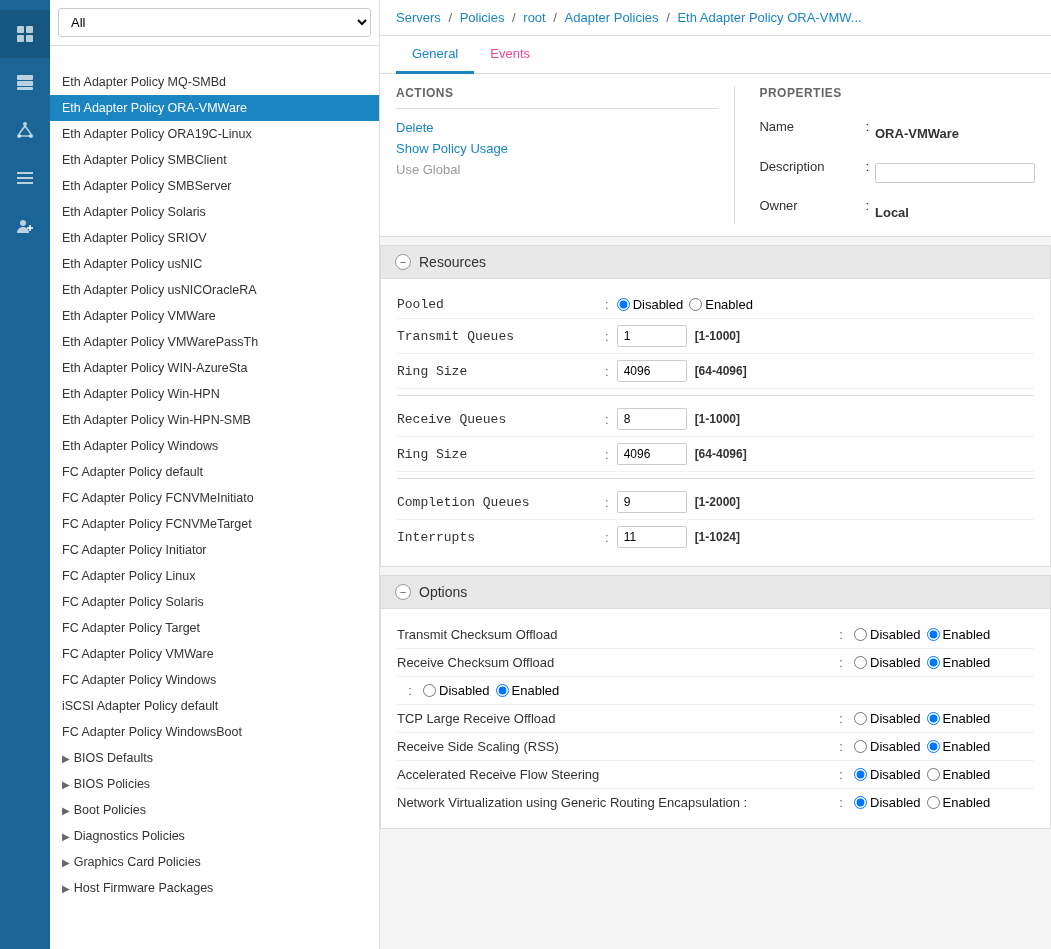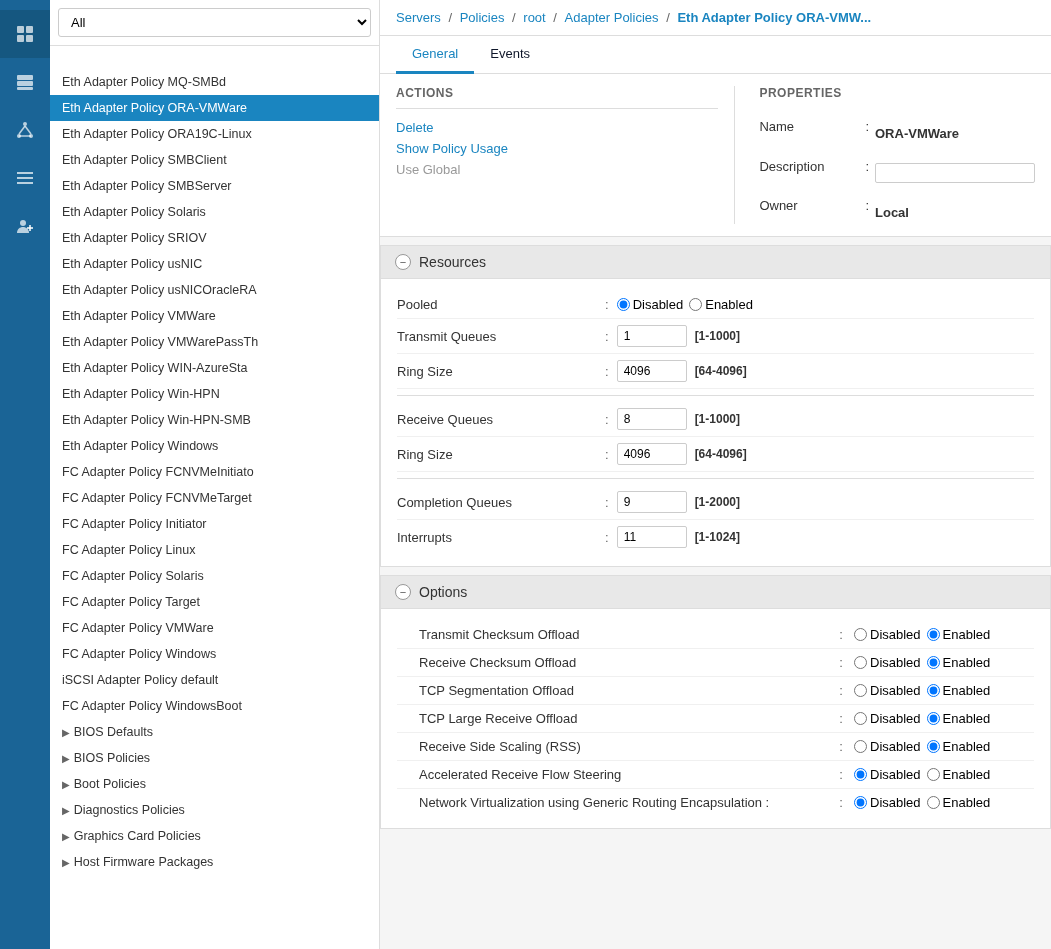--- a/index.html
+++ b/index.html
@@ -91,41 +91,41 @@
     }
     .breadcrumb {
       padding: 10px 16px;
       font-size: 13px;
       color: #1a85c0;
       border-bottom: 1px solid #ddd;
       background: #fff;
     }
     .breadcrumb a { color: #1a85c0; text-decoration: none; }
     .breadcrumb .sep { color: #666; margin: 0 4px; }
-    .breadcrumb .current { color: #1a85c0; font-weight: bold; }
+    .breadcrumb .current { color: #1a85c0; font-weight: normal; }
 
     .content-area {
       flex: 1;
       overflow-y: auto;
       background: #f5f5f5;
       padding: 0;
     }
 
     
     .tabs-bar {
       background: #fff;
       border-bottom: 1px solid #ddd;
       padding: 0 16px;
       display: flex;
       gap: 0;
     }
     .tab {
       padding: 10px 16px;
       cursor: pointer;
-      color: #0f172a;
+      color: #ec4899;
       font-size: 13px;
       border-bottom: 3px solid transparent;
       margin-bottom: -1px;
     }
     .tab.active {
       color: #1a85c0;
       border-bottom: 3px solid #1a85c0;
       font-weight: 500;
     }
 
@@ -236,20 +236,21 @@
       align-items: center;
       padding: 6px 0;
       font-size: 13px;
       border-bottom: 1px solid #f0f0f0;
     }
     .form-row:last-child { border-bottom: none; }
     .form-label {
       width: 200px;
       color: #333;
       flex-shrink: 0;
+      font-family: Liberation Mono, monospace;
     }
     .form-sep {
       margin: 0 8px;
       color: #666;
     }
     .form-value {
       display: flex;
       align-items: center;
       gap: 8px;
     }
@@ -288,21 +289,20 @@
       display: flex;
       align-items: center;
       padding: 6px 0;
       font-size: 13px;
       border-bottom: 1px solid #f0f0f0;
     }
     .options-row:last-child { border-bottom: none; }
     .options-label {
       flex: 1;
       color: #333;
-      margin-left: 22px;
     }
     .options-sep {
       margin: 0 8px;
       color: #666;
       width: 10px;
       text-align: center;
     }
     .options-value {
       display: flex;
       align-items: center;
@@ -382,20 +382,21 @@
       <div class="sidebar-item">Eth Adapter Policy Solaris</div>
       <div class="sidebar-item">Eth Adapter Policy SRIOV</div>
       <div class="sidebar-item">Eth Adapter Policy usNIC</div>
       <div class="sidebar-item">Eth Adapter Policy usNICOracleRA</div>
       <div class="sidebar-item">Eth Adapter Policy VMWare</div>
       <div class="sidebar-item">Eth Adapter Policy VMWarePassTh</div>
       <div class="sidebar-item">Eth Adapter Policy WIN-AzureSta</div>
       <div class="sidebar-item">Eth Adapter Policy Win-HPN</div>
       <div class="sidebar-item">Eth Adapter Policy Win-HPN-SMB</div>
       <div class="sidebar-item">Eth Adapter Policy Windows</div>
+      <div class="sidebar-item">FC Adapter Policy default</div>
       <div class="sidebar-item">FC Adapter Policy FCNVMeInitiato</div>
       <div class="sidebar-item">FC Adapter Policy FCNVMeTarget</div>
       <div class="sidebar-item">FC Adapter Policy Initiator</div>
       <div class="sidebar-item">FC Adapter Policy Linux</div>
       <div class="sidebar-item">FC Adapter Policy Solaris</div>
       <div class="sidebar-item">FC Adapter Policy Target</div>
       <div class="sidebar-item">FC Adapter Policy VMWare</div>
       <div class="sidebar-item">FC Adapter Policy Windows</div>
       <div class="sidebar-item">iSCSI Adapter Policy default</div>
       <div class="sidebar-item">FC Adapter Policy WindowsBoot</div>
@@ -580,21 +581,20 @@
     <div class="options-value radio-group">
       <label>
         <input type="radio" name="options_1" style=""> Disabled
       </label>
       <label>
         <input type="radio" name="options_1" checked="" style=""> Enabled
       </label>
     </div>
   </div>
           <div class="options-row">
-    <span class="options-label">TCP Segmentation Offload</span>
     <span class="options-sep">:</span>
     <div class="options-value radio-group">
       <label>
         <input type="radio" name="options_2" style=""> Disabled
       </label>
       <label>
         <input type="radio" name="options_2" checked="" style=""> Enabled
       </label>
     </div>
   </div>

